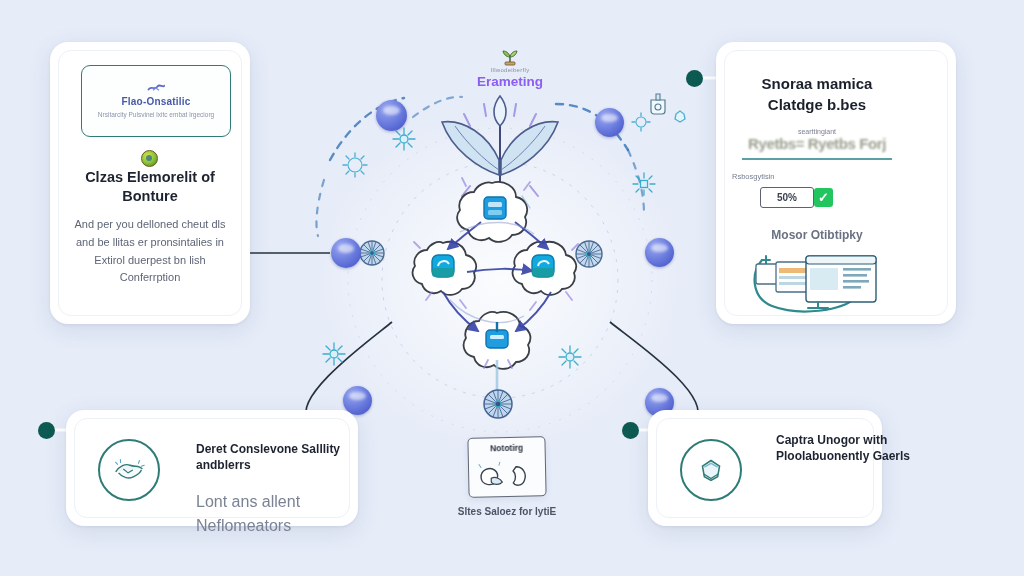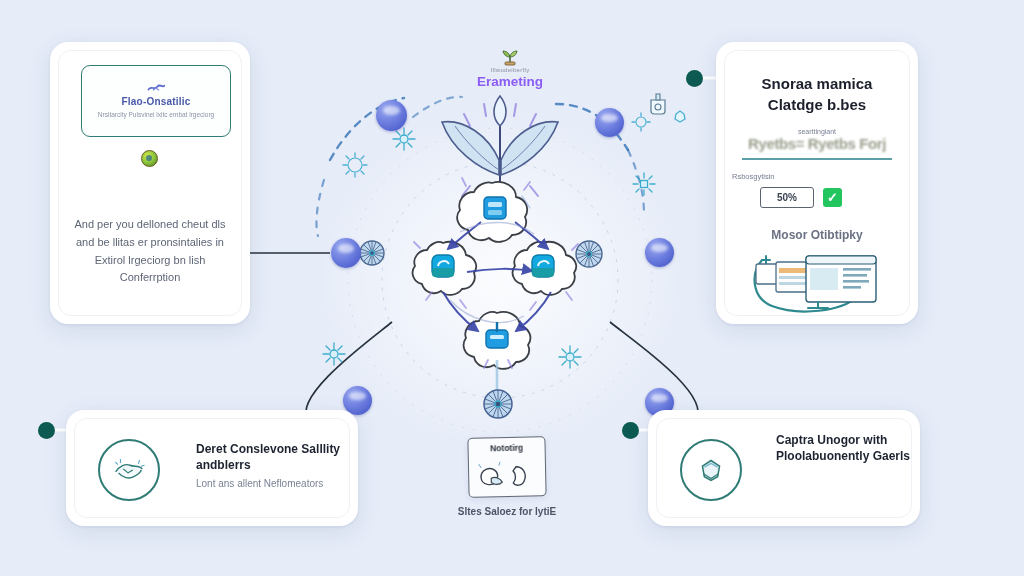--- a/index.html
+++ b/index.html
@@ -60,21 +60,21 @@
     font-size:14.5px;font-weight:700;color:#1d2330;text-align:center;line-height:1.34;
     filter:blur(.3px);
   }
   #card-tl .body{
     position:absolute;left:16px;top:174px;width:168px;
     font-size:11px;color:#5d6576;text-align:center;line-height:1.62;
     filter:blur(.35px);
   }
 
   
-  #card-tr{left:716px;top:42px;width:202px;height:282px;text-decoration:underline;}
+  #card-tr{left:716px;top:42px;width:240px;height:282px;text-decoration:underline;}
   #card-tr h3{
     position:absolute;left:16px;top:32px;width:170px;margin:0;
     font-size:15px;font-weight:700;color:#1b202c;text-align:center;line-height:1.38;
     filter:blur(.3px);
   }
   #card-tr .eyebrow{
     position:absolute;left:16px;top:86px;width:170px;
     font-size:7px;color:#7b8296;text-align:center;filter:blur(.4px);
   }
   #card-tr .scribble{
@@ -82,52 +82,52 @@
     font-size:15px;font-weight:700;text-align:center;
     color:#9aa08e;filter:blur(.9px);letter-spacing:-.4px;white-space:nowrap;overflow:hidden;
   }
   #card-tr .rule{
     position:absolute;left:26px;top:116px;width:150px;height:2px;background:#3d8f96;opacity:.85;
   }
   #card-tr .fieldlabel{
     position:absolute;left:16px;top:130px;width:170px;
     font-size:7.5px;color:#767d90;text-align:left;filter:blur(.5px);
   }
-  .fieldrow{position:absolute;left:44px;top:145px;display:flex;align-items:center;gap:9px;}
+  .fieldrow{position:absolute;left:44px;top:145px;display:flex;align-items:center;}
   .textfield{
     width:52px;height:19px;border:1.4px solid #5b6270;border-radius:3px;background:#fff;
     display:flex;align-items:center;justify-content:center;
     font-size:10px;font-weight:700;color:#3a4150;filter:blur(.35px);
   }
   .checkbadge{
     width:19px;height:19px;border-radius:3px;background:#22c55e;
     display:flex;align-items:center;justify-content:center;
     color:#fff;font-size:13px;line-height:1;font-weight:700;
   }
   #card-tr .caption2{
     position:absolute;left:16px;top:186px;width:170px;
     font-size:12px;color:#6a7183;text-align:center;font-weight:600;filter:blur(.5px);
   }
   .thumbwrap{position:absolute;left:30px;top:202px;width:142px;height:70px;}
 
   
   #card-bl{left:66px;top:410px;width:292px;height:116px;}
-  #card-br{left:648px;top:410px;width:272px;height:116px;}
+  #card-br{left:648px;top:410px;width:234px;height:116px;}
   .bcard-icon{
     position:absolute;left:32px;top:29px;width:58px;height:58px;border-radius:50%;
     border:2px solid #2f7b75;display:flex;align-items:center;justify-content:center;
   }
   .bcard-text{position:absolute;}
   #card-bl .bcard-text{left:130px;top:31px;width:145px;}
   #card-br .bcard-text{left:128px;top:22px;width:138px;}
   .bcard-text .bt{
     font-size:12px;font-weight:700;color:#1d2330;line-height:1.35;filter:blur(.3px);
   }
   .bcard-text .bs{
-    font-size:10px;color:#7a8294;line-height:1.5;margin-top:3px;filter:blur(.4px);
+    font-size:16px;color:#7a8294;line-height:1.5;margin-top:17px;filter:blur(.4px);
   }
 
   
   .center-head{
     position:absolute;left:430px;top:46px;width:160px;text-align:center;
   }
   .center-head .ch-icon{
     width:20px;height:20px;margin:0 auto 1px;
   }
   .center-head .ch-eyebrow{
@@ -469,21 +469,22 @@
       <svg class="fi" viewBox="0 0 24 12">
         <path d="M2,8 C6,2 10,10 14,4 C17,0 21,6 23,3" stroke="#5a6ad0" stroke-width="2.4" fill="none" stroke-linecap="round"></path>
         <path d="M8,9 l4,-3 l4,3" stroke="#7f8ce0" stroke-width="1.6" fill="none"></path>
       </svg>
       <div class="fh">Flao-Onsatilic</div>
       <div class="fs">Nrsitarcity Pulsvinei lxitc embat lrgeciorg</div>
     </div>
 
     <span class="gbadge"></span>
 
-    <div class="body">And per you delloned cheut dls and be llitas er pronsintalies in Extirol lrgeciorg bn lish Conferrption</div>
+    <h3>Clzas Elemorelit of Bonture</h3>
+    <div class="body">And per you delloned cheut dls and be llitas er pronsintalies in Extirol duerpest bn lish Conferrption</div>
   </div>
 
   <div class="card" id="card-tr">
     <span class="inner-edge"></span>
 
     <h3>Snoraa mamica Clatdge b.bes</h3>
     <div class="eyebrow">searttingiant</div>
     <div class="scribble">Ryetbs= Ryetbs Forj</div>
     <span class="rule"></span>
 

